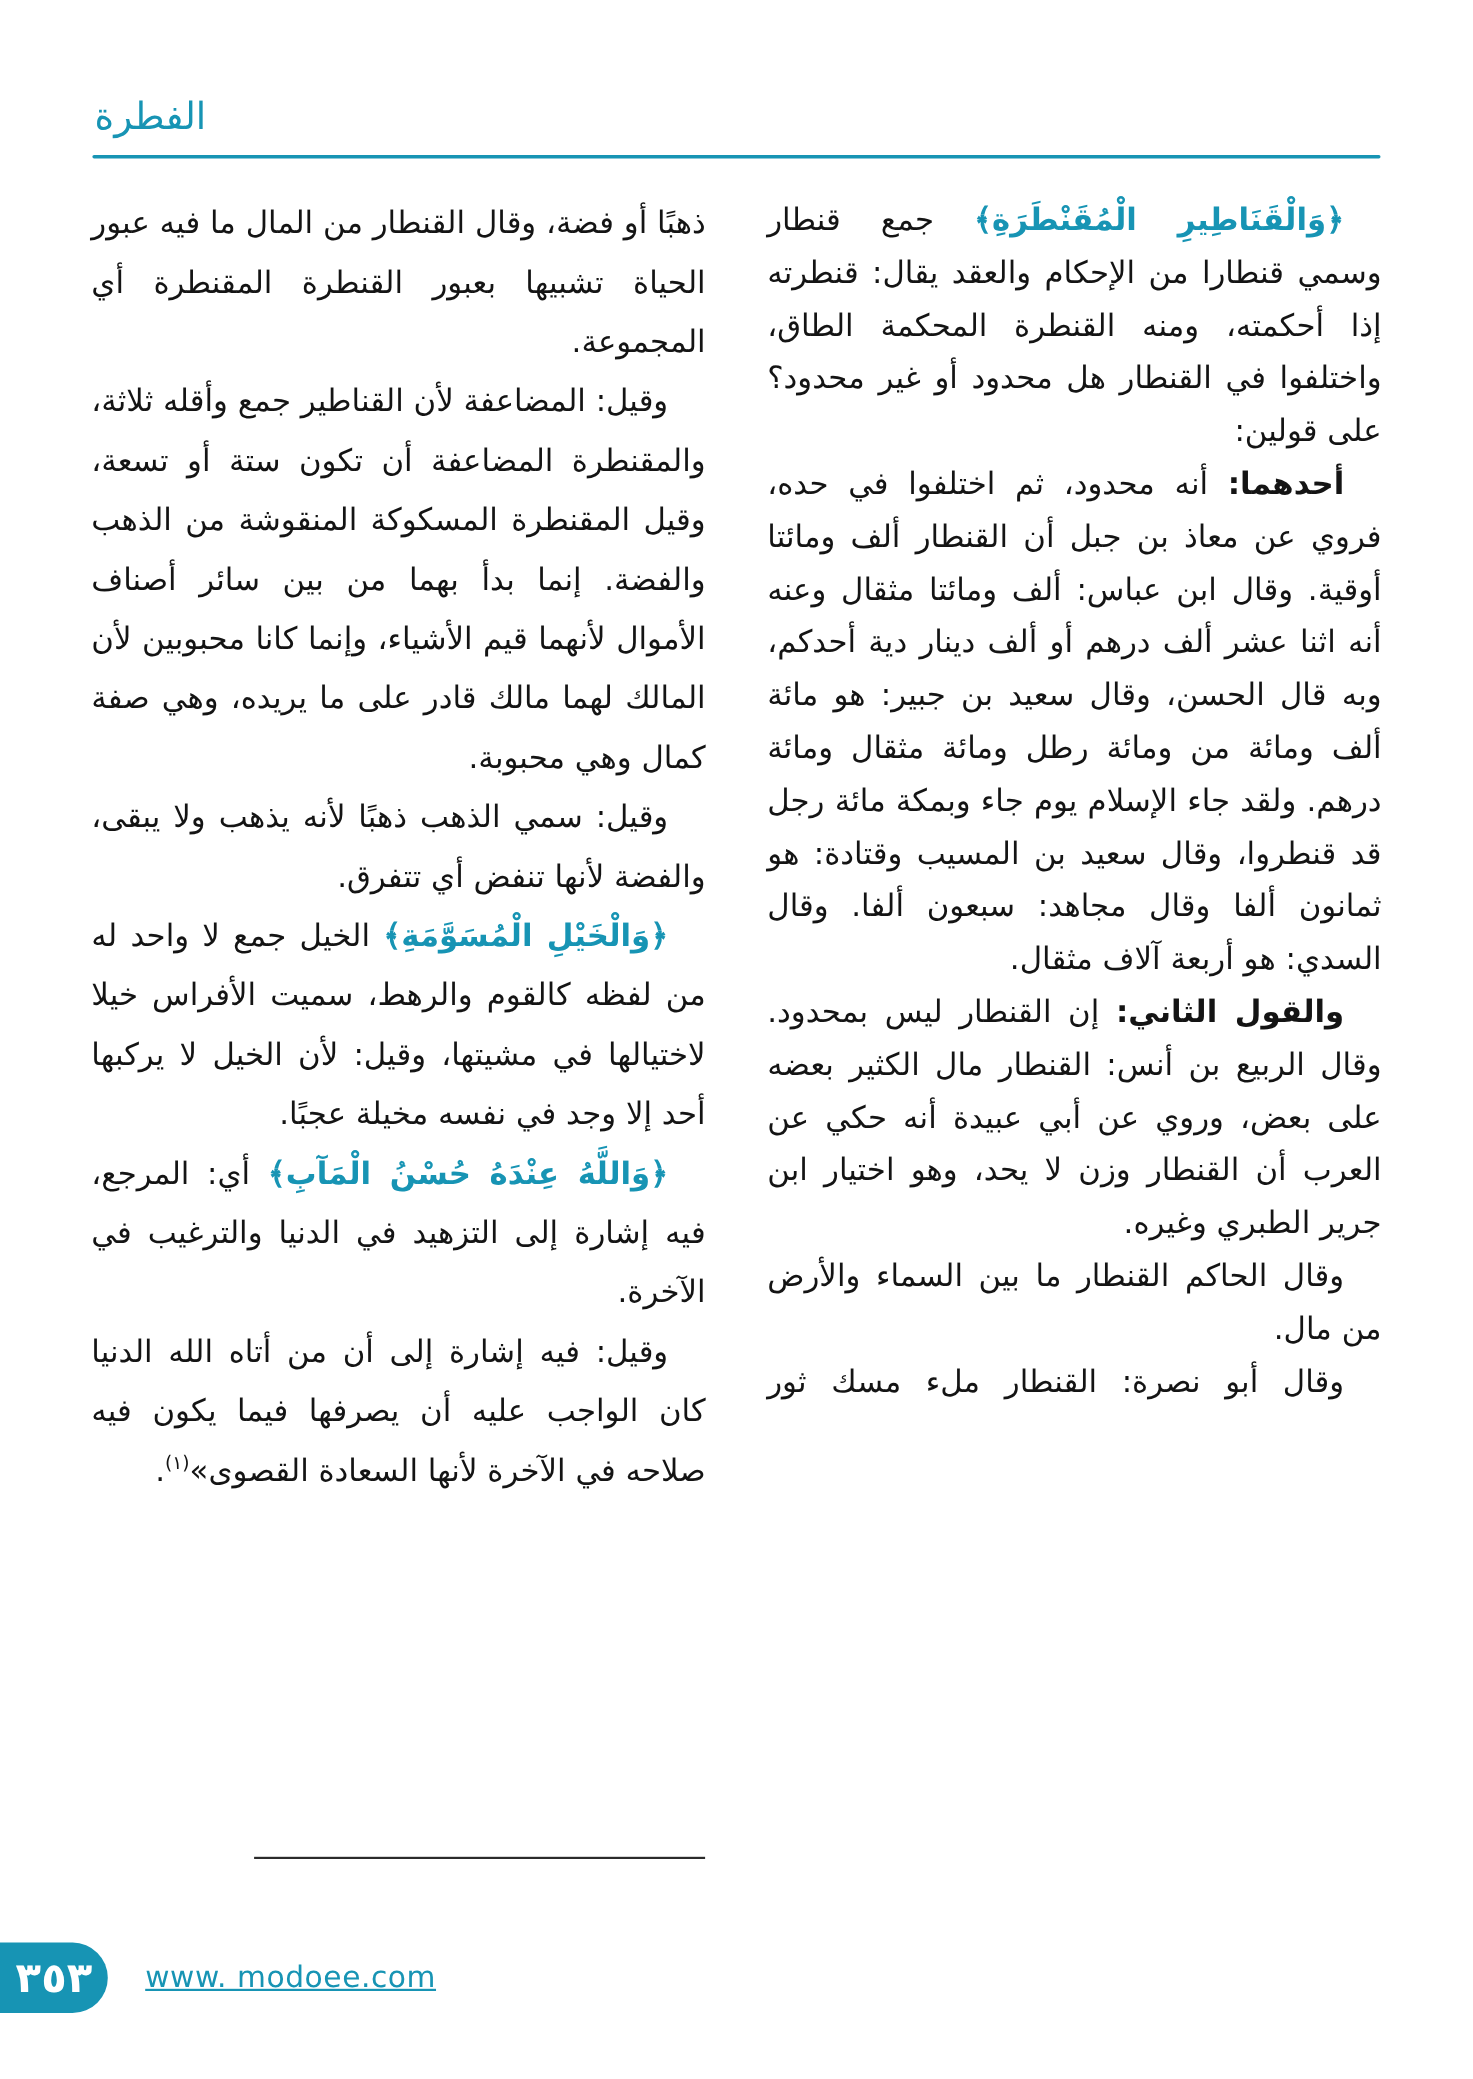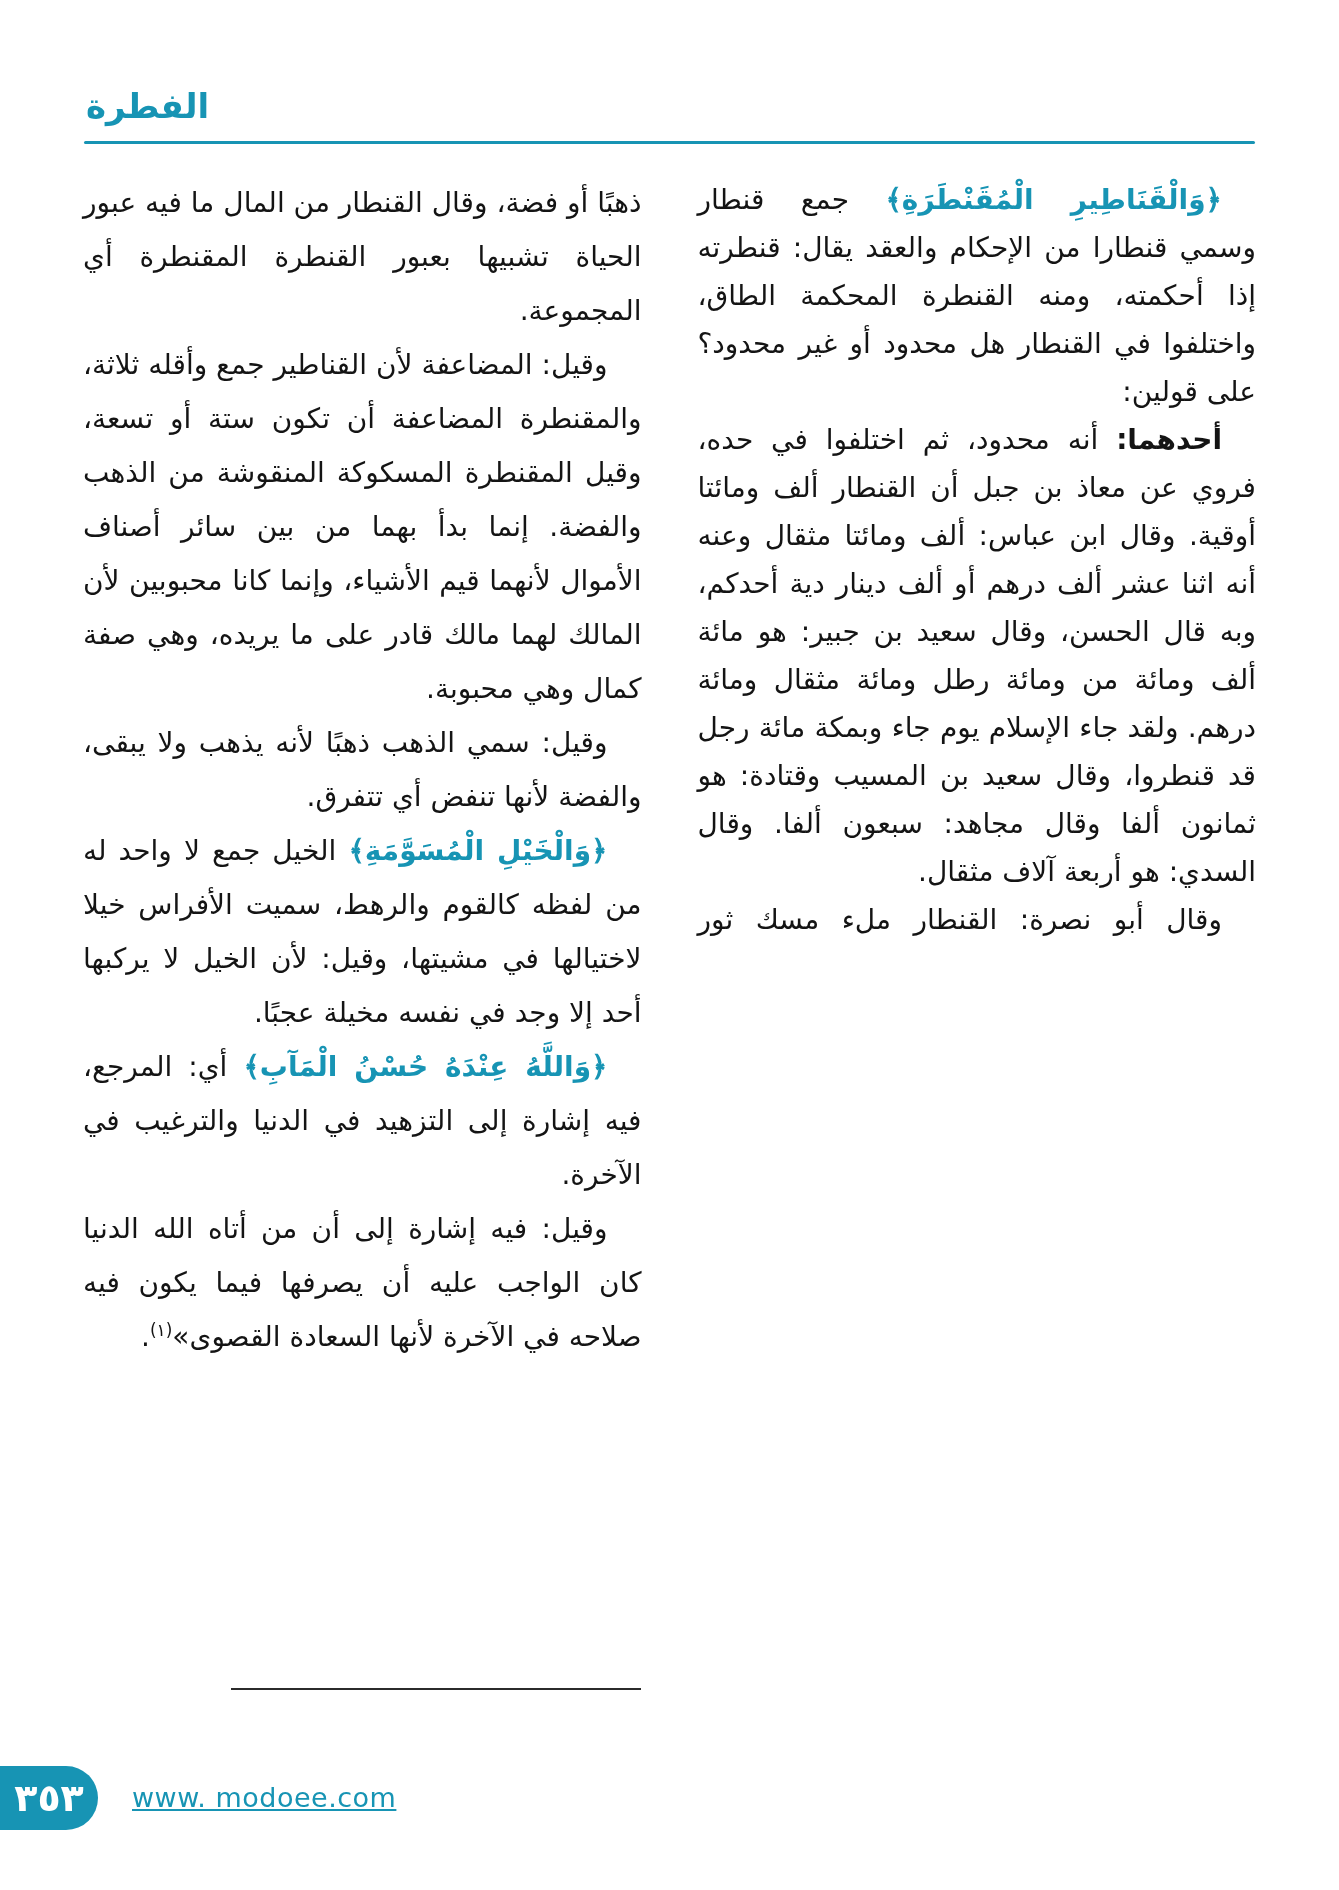--- a/index.html
+++ b/index.html
@@ -11,21 +11,21 @@
   body{
     width:1339px;height:1890px;
     position:relative;overflow:hidden;
     font-family:"DejaVu Sans",sans-serif;
     color:var(--ink);
   }
   
   .chapter-title{
     position:absolute;top:86px;left:86px;
     color:var(--accent);
-    font-size:34px;font-weight:bold;
+    font-size:34px;font-weight:normal;
     direction:rtl;
   }
   .header-rule{
     position:absolute;top:141px;left:84px;right:84px;
     height:3px;background:var(--accent);border-radius:2px;
   }
   
   .columns{
     position:absolute;top:176px;left:83px;right:83px;
     display:flex;gap:56px;direction:rtl;
@@ -79,20 +79,22 @@
 </head>
 <body>
 
 <div class="chapter-title">الفطرة</div>
 <div class="header-rule"></div>
 
 <main class="columns">
   <section class="col col-right" id="col-right">
       <p class="indent"><span class="seg-verse">﴿وَالْقَنَاطِيرِ الْمُقَنْطَرَةِ﴾</span><span class="seg-text"> جمع قنطار وسمي قنطارا من الإحكام والعقد يقال: قنطرته إذا أحكمته، ومنه القنطرة المحكمة الطاق، واختلفوا في القنطار هل محدود أو غير محدود؟ على قولين:</span></p>
       <p class="indent"><span class="seg-bold">أحدهما:</span><span class="seg-text"> أنه محدود، ثم اختلفوا في حده، فروي عن معاذ بن جبل أن القنطار ألف ومائتا أوقية. وقال ابن عباس: ألف ومائتا مثقال وعنه أنه اثنا عشر ألف درهم أو ألف دينار دية أحدكم، وبه قال الحسن، وقال سعيد بن جبير: هو مائة ألف ومائة من ومائة رطل ومائة مثقال ومائة درهم. ولقد جاء الإسلام يوم جاء وبمكة مائة رجل قد قنطروا، وقال سعيد بن المسيب وقتادة: هو ثمانون ألفا وقال مجاهد: سبعون ألفا. وقال السدي: هو أربعة آلاف مثقال.</span></p>
+      <p class="indent"><span class="seg-bold">والقول الثاني:</span><span class="seg-text"> إن القنطار ليس بمحدود. وقال الربيع بن أنس: القنطار مال الكثير بعضه على بعض، وروي عن أبي عبيدة أنه حكي عن العرب أن القنطار وزن لا يحد، وهو اختيار ابن جرير الطبري وغيره.</span></p>
+      <p class="indent"><span class="seg-text">وقال الحاكم القنطار ما بين السماء والأرض من مال.</span></p>
       <p class="indent jlast"><span class="seg-text">وقال أبو نصرة: القنطار ملء مسك ثور</span></p>
     </section>
   <section class="col col-left">
     <div class="paras" id="col-left-paras">
         <p class=""><span class="seg-text">ذهبًا أو فضة، وقال القنطار من المال ما فيه عبور الحياة تشبيها بعبور القنطرة المقنطرة أي المجموعة.</span></p>
         <p class="indent"><span class="seg-text">وقيل: المضاعفة لأن القناطير جمع وأقله ثلاثة، والمقنطرة المضاعفة أن تكون ستة أو تسعة، وقيل المقنطرة المسكوكة المنقوشة من الذهب والفضة. إنما بدأ بهما من بين سائر أصناف الأموال لأنهما قيم الأشياء، وإنما كانا محبوبين لأن المالك لهما مالك قادر على ما يريده، وهي صفة كمال وهي محبوبة.</span></p>
         <p class="indent"><span class="seg-text">وقيل: سمي الذهب ذهبًا لأنه يذهب ولا يبقى، والفضة لأنها تنفض أي تتفرق.</span></p>
         <p class="indent"><span class="seg-verse">﴿وَالْخَيْلِ الْمُسَوَّمَةِ﴾</span><span class="seg-text"> الخيل جمع لا واحد له من لفظه كالقوم والرهط، سميت الأفراس خيلا لاختيالها في مشيتها، وقيل: لأن الخيل لا يركبها أحد إلا وجد في نفسه مخيلة عجبًا.</span></p>
         <p class="indent"><span class="seg-verse">﴿وَاللَّهُ عِنْدَهُ حُسْنُ الْمَآبِ﴾</span><span class="seg-text"> أي: المرجع، فيه إشارة إلى التزهيد في الدنيا والترغيب في الآخرة.</span></p>
         <p class="indent"><span class="seg-text">وقيل: فيه إشارة إلى أن من أتاه الله الدنيا كان الواجب عليه أن يصرفها فيما يكون فيه صلاحه في الآخرة لأنها السعادة القصوى»</span><span class="seg-sup">(١)</span><span class="seg-text">.</span></p>

